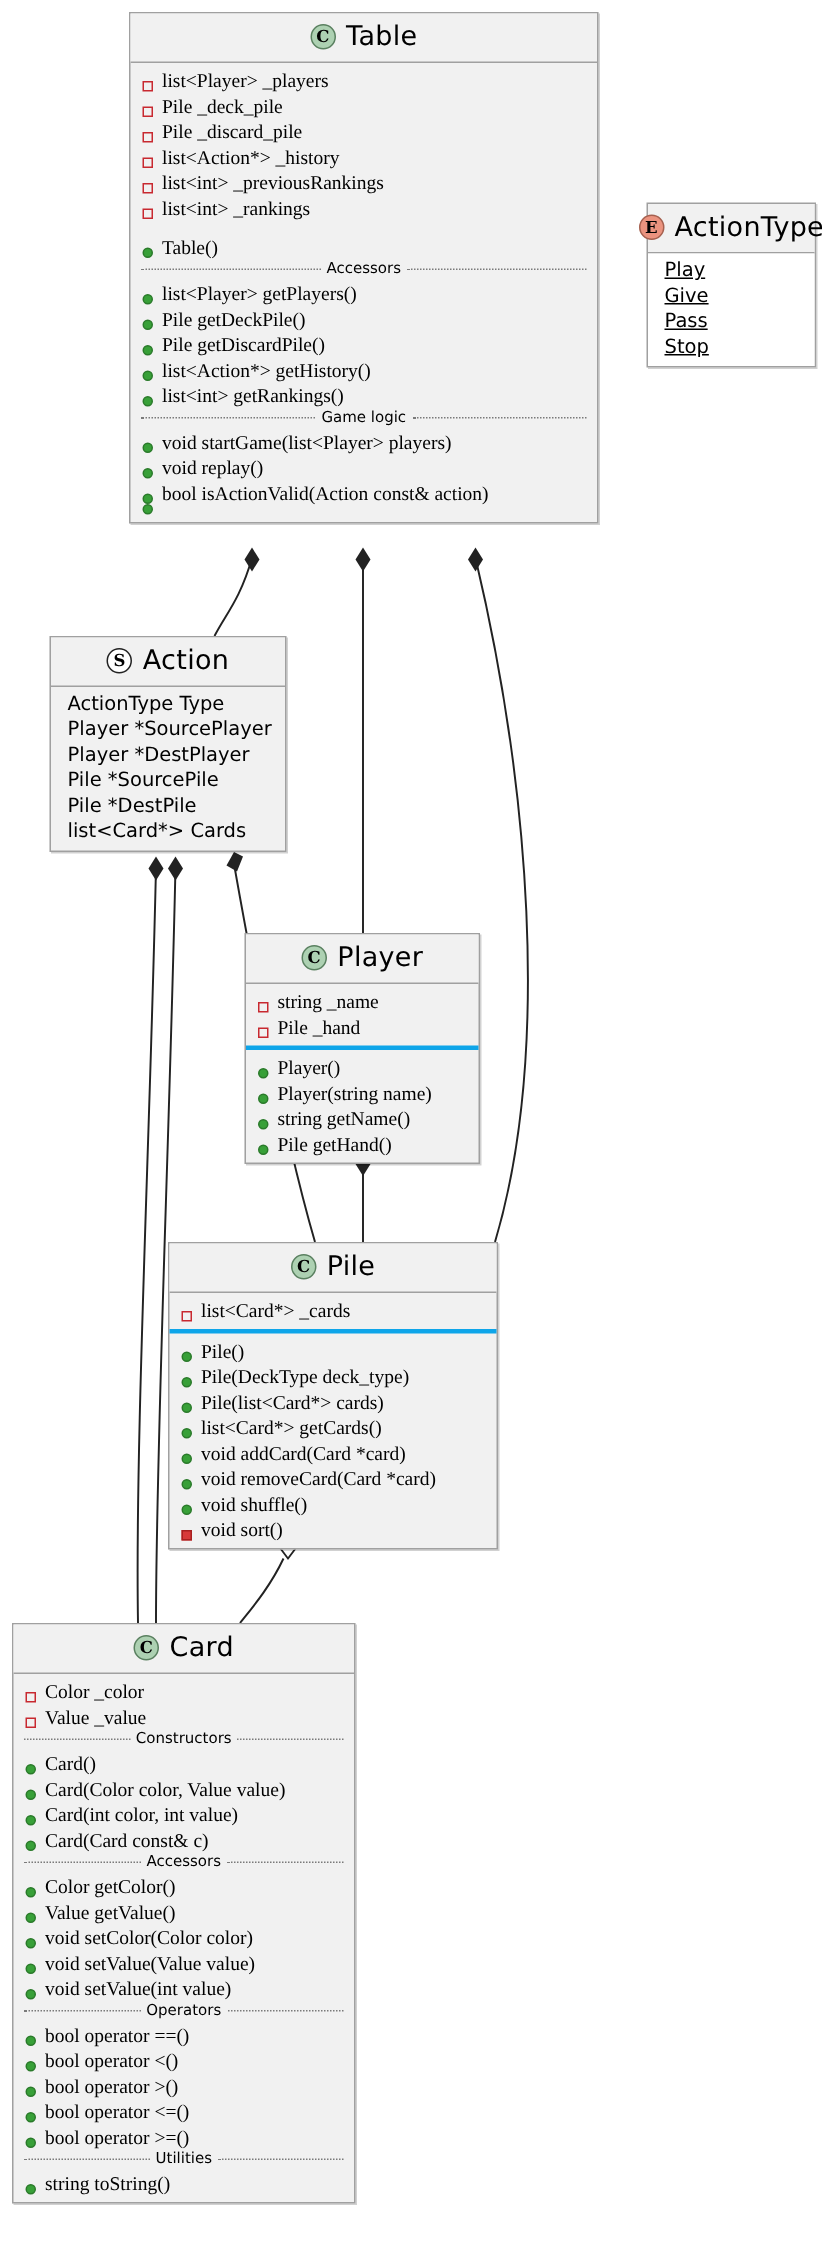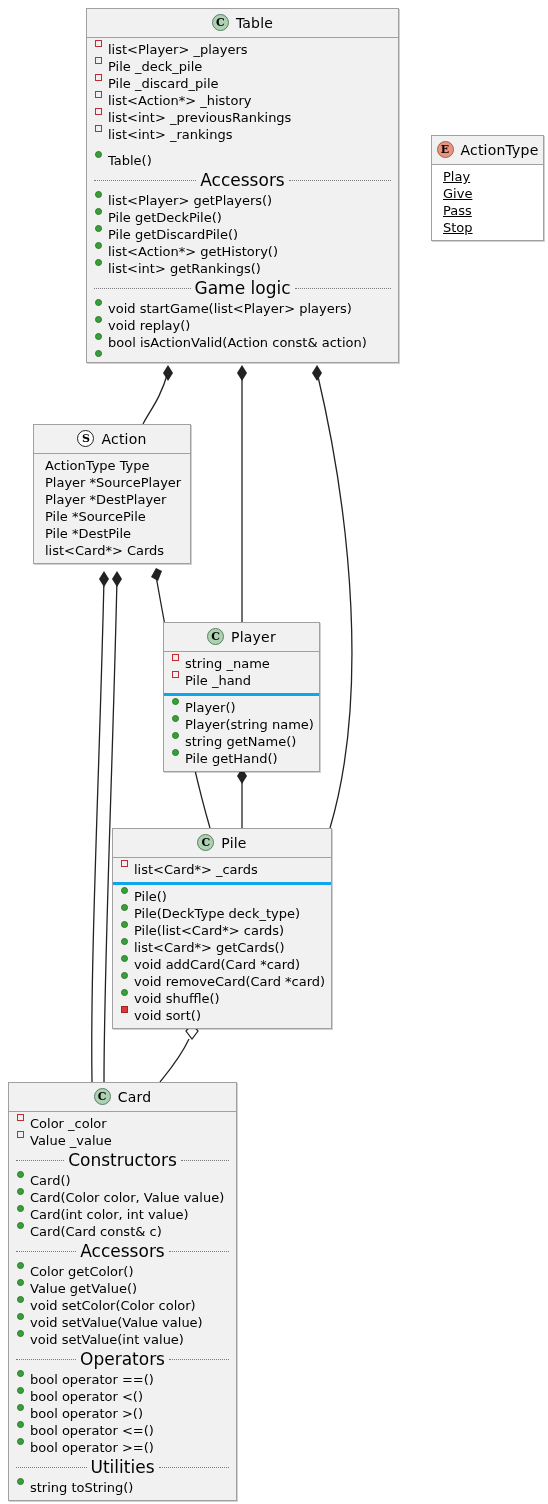--- a/index.html
+++ b/index.html
@@ -47,45 +47,46 @@
     align-items: center; justify-content: center;
     font-size: 11px;
     font-weight: bold;
     font-family: "DejaVu Serif", serif;
     color: #000;
     flex: none;
   }
   .stereo.c { background: #ADD1B2; border: 1px solid #5a8060; }
   .stereo.s { background: #ffffff; border: 1.5px solid #222222; }
   .stereo.e { background: #EB937F; border: 1px solid #a5604f; }
-  .ntitle { font-size: 14px; letter-spacing: .2px; }
+  .ntitle { font-size: 18px; letter-spacing: .2px; }
   .sec {
     padding: 3px 5px 4px 5px;
     border-bottom: 3px solid #0ea5e9;
   }
   .sec:last-child { border-bottom: none; }
   .sec.plain { padding-left: 8px; }
   .row {
     display: flex;
-    align-items: flex-start;
+    align-items: flex-end;
     gap: 5px;
     line-height: 17px;
     white-space: nowrap;
     padding: 0 2px;
+    font-family: Liberation Serif, serif;
   }
   .mk { width: 9px; flex: none; position: relative; top: -1px; }
   .mk i { display: block; width: 7px; height: 7px; margin: 0 auto; }
   .mk.pubm i { background: #38A038; border: 1px solid #2a7a2a; border-radius: 50%; }
   .mk.privf i { background: transparent; border: 1.4px solid #C82930; }
   .mk.privm i { background: #D83A3A; border: 1px solid #a82020; }
   .sep {
     display: flex;
     align-items: center;
     gap: 4px;
-    font-size: 17px;
+    font-size: 10px;
     color: #000;
     padding: 1px 2px 2px 2px;
   }
   .sep .ln {
     flex: 1;
     border-top: 1px dotted #7a7a7a;
     height: 0;
   }
   .blank { height: 9px; }
   .enumrow { line-height: 17px; padding-left: 3px; white-space: nowrap; }

